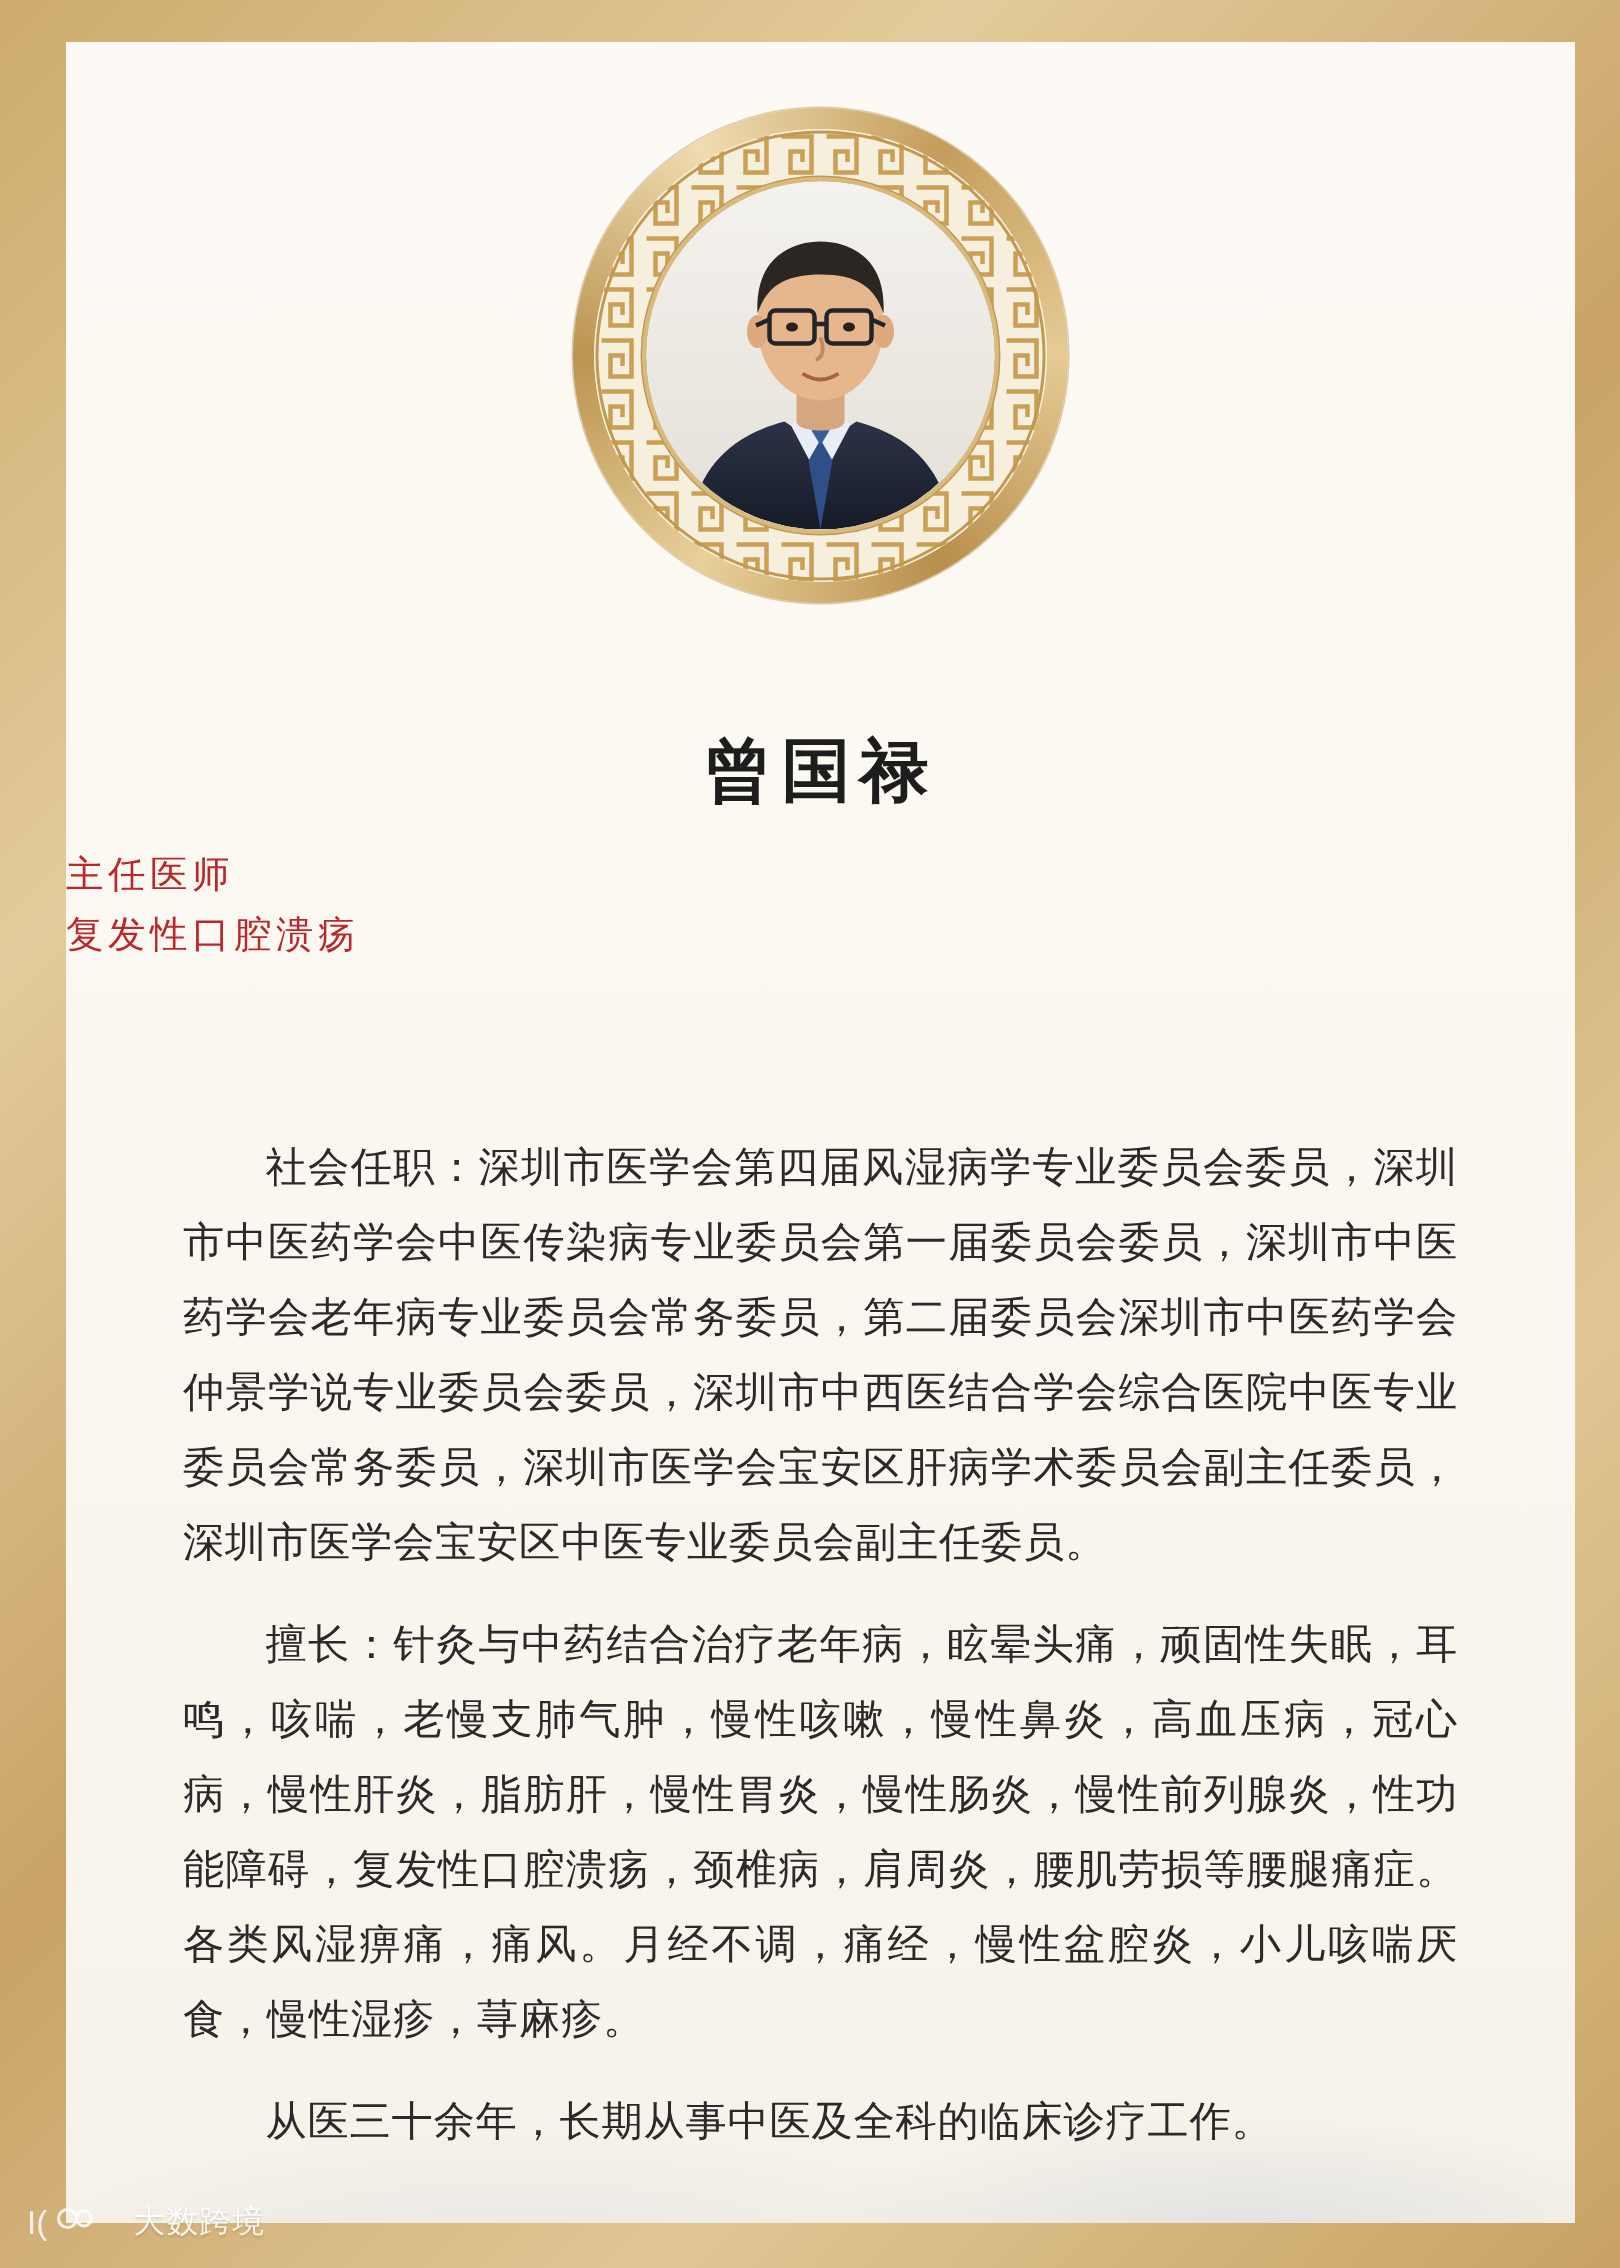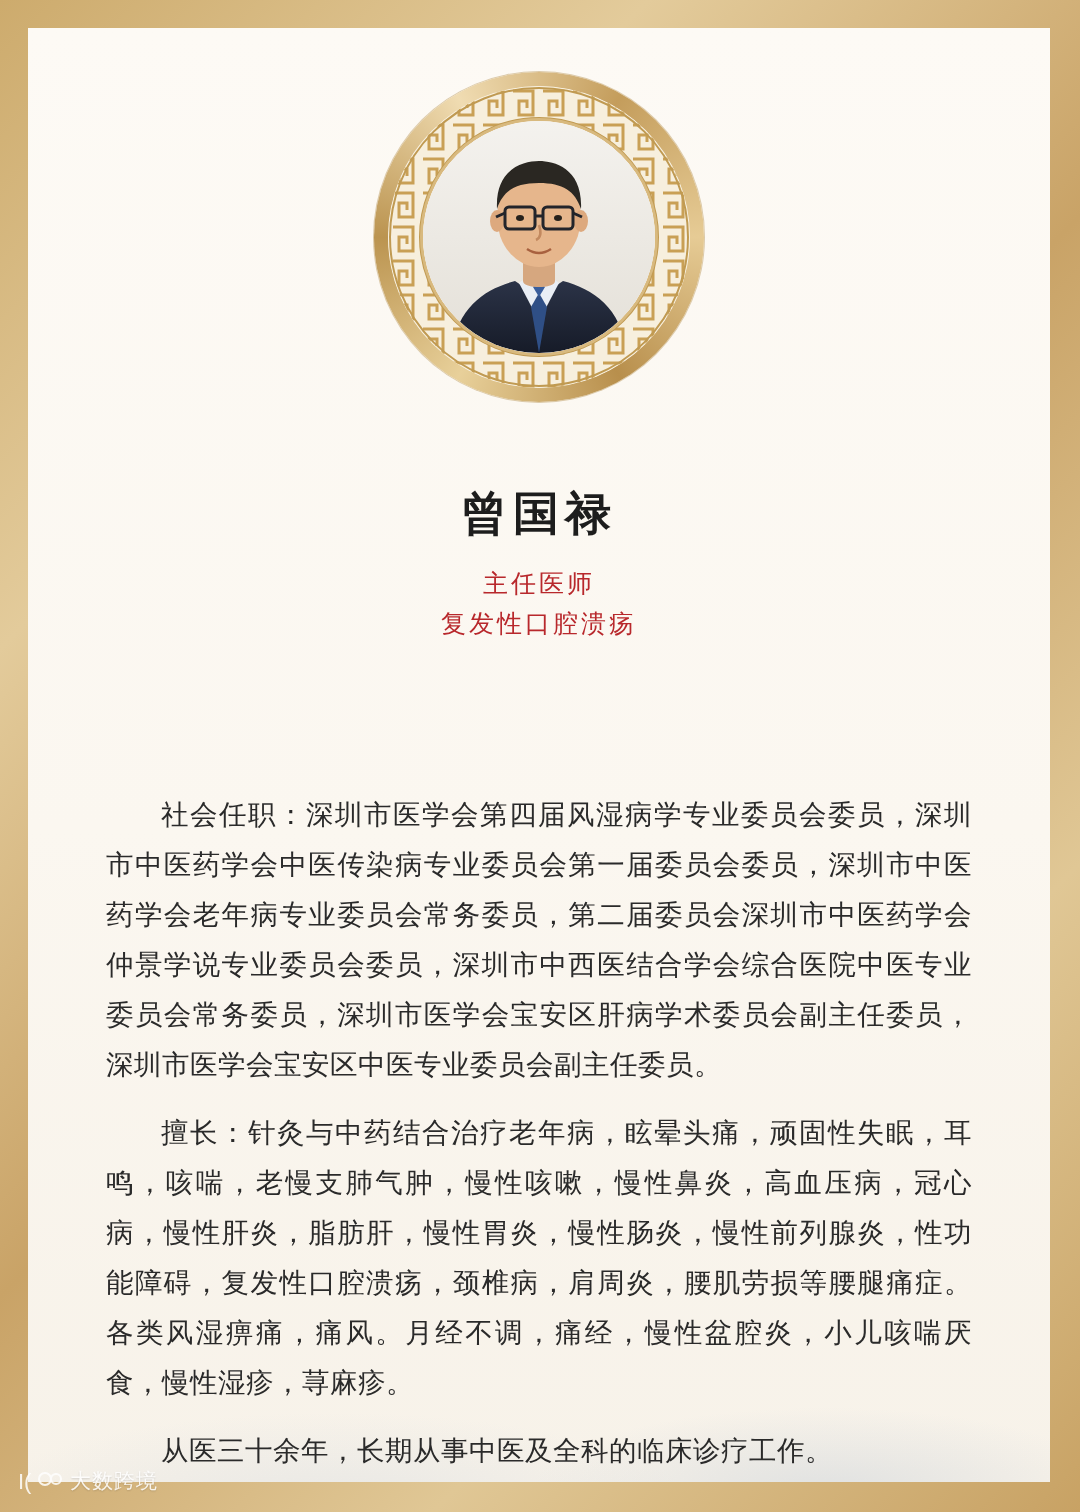--- a/index.html
+++ b/index.html
@@ -14,21 +14,21 @@
     overflow: hidden;
   }
 
   
   .poster {
     position: relative;
     width: 1080px;
     height: 1512px;
     box-sizing: border-box;
     background: linear-gradient(135deg, #cdab6d 0%, #e3cb9b 25%, #c9a367 50%, #e0c795 75%, #c8a264 100%);
-    padding: 28px 30px 30px 28px;
+    padding: 28px 30px 30px 44px;
   }
 
   .inner-card {
     position: relative;
     width: 100%;
     height: 100%;
     box-sizing: border-box;
     background: linear-gradient(180deg, #fdfaf5 0%, #fbf7f0 55%, #f7f2e9 100%);
     overflow: hidden;
   }
@@ -97,31 +97,30 @@
     font-size: 46px;
     font-weight: bold;
     color: #1d1d1d;
     letter-spacing: 6px;
   }
   .titles {
     position: absolute;
     top: 535px;
     left: 0;
     right: 0;
-    text-align: center;
     color: #b8282c;
     font-size: 25px;
     line-height: 40px;
     letter-spacing: 3px;
   }
 
   
   .body-text {
     position: absolute;
-    top: 762px;
+    top: 725px;
     left: 78px;
     right: 78px;
     color: #2a2a2a;
     font-size: 27.5px;
     line-height: 50px;
     letter-spacing: 0.5px;
     text-align: justify;
   }
   .para { text-indent: 2em; margin: 0 0 18px 0; }
   .para:last-child { margin-bottom: 0; }
@@ -135,20 +134,21 @@
     align-items: center;
     gap: 8px;
     opacity: 0.85;
   }
   .wm-logo { width: 44px; height: 30px; }
   .wm-text {
     color: #ffffff;
     font-size: 21px;
     letter-spacing: 1px;
     text-shadow: 0 1px 2px rgba(0,0,0,0.18);
+    margin-left: 19px;
   }
 </style>
 </head>
 <body>
 
 <div class="poster">
   <div class="inner-card">
 
     <div class="bg-wash"></div>
 

